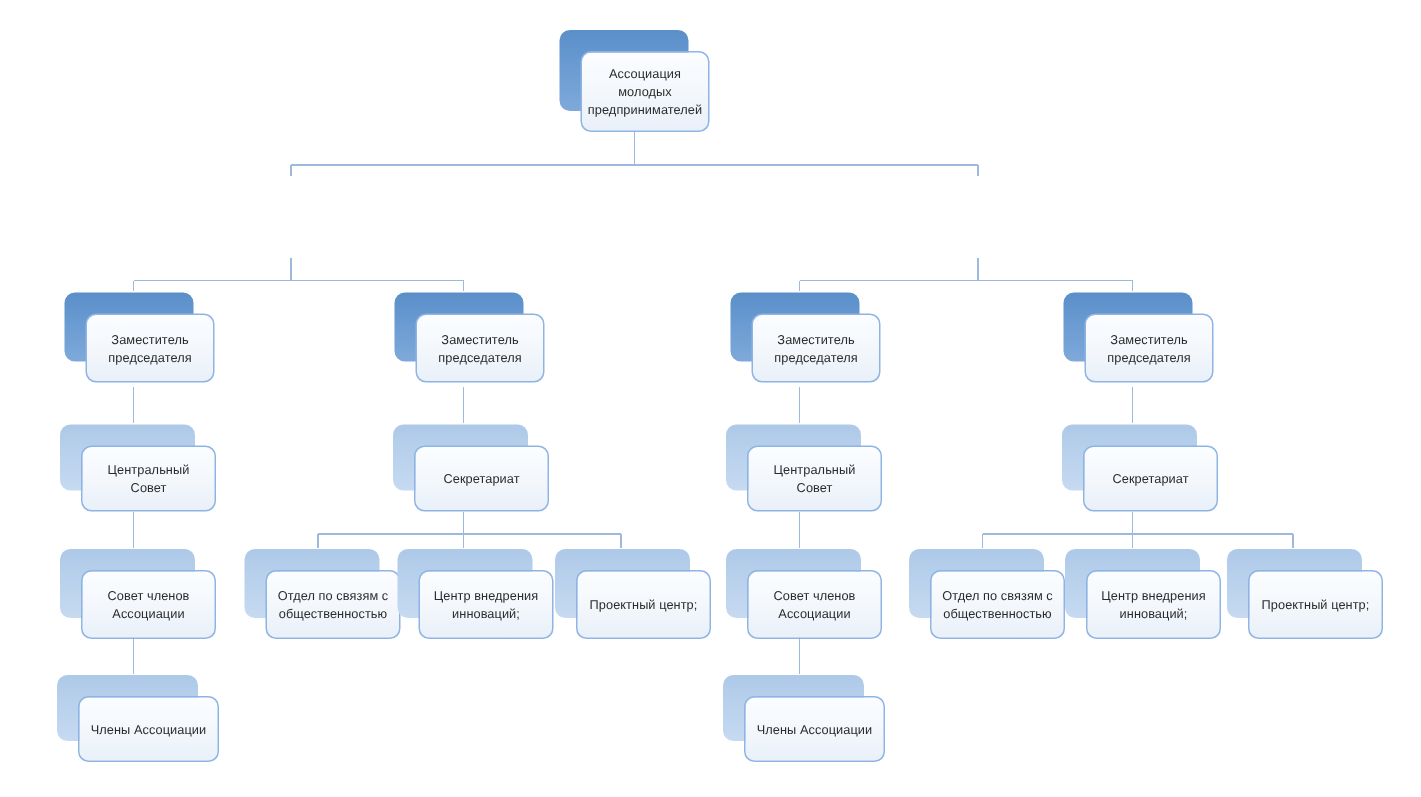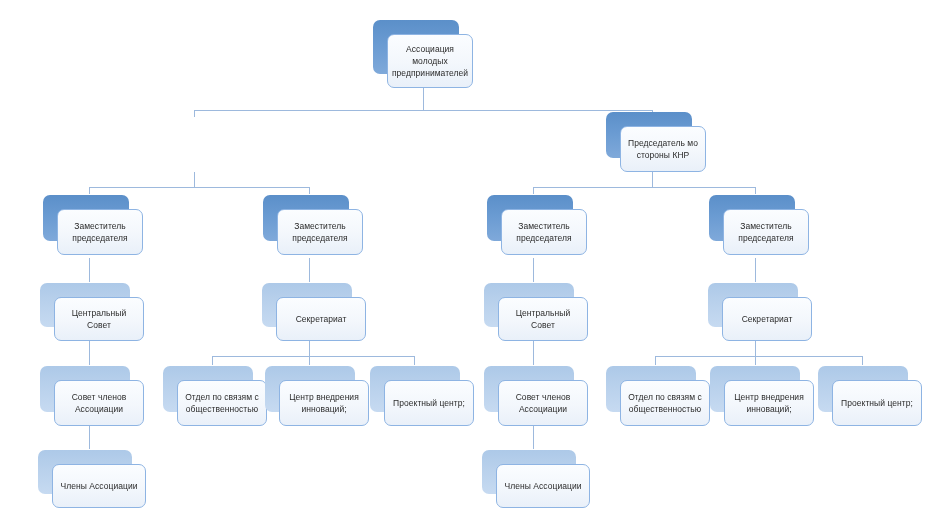--- a/index.html
+++ b/index.html
@@ -129,27 +129,20 @@
   <div class="node tone-dark" style="left:373px; top:20px; width:86px; height:54px;">
     <div class="shadow"></div>
     <div class="face">
       <span class="label">Ассоциация
 молодых
 предпринимателей</span>
     </div>
   </div>
 
 
-  <div class="node tone-dark" style="left:606px; top:112px; width:86px; height:46px;">
-    <div class="shadow"></div>
-    <div class="face">
-      <span class="label">Председатель мо
-стороны КНР</span>
-    </div>
-  </div>
 
   <div class="node tone-dark" style="left:43px; top:195px; width:86px; height:46px;">
     <div class="shadow"></div>
     <div class="face">
       <span class="label">Заместитель
 председателя</span>
     </div>
   </div>
 
   <div class="node tone-dark" style="left:263px; top:195px; width:86px; height:46px;">

